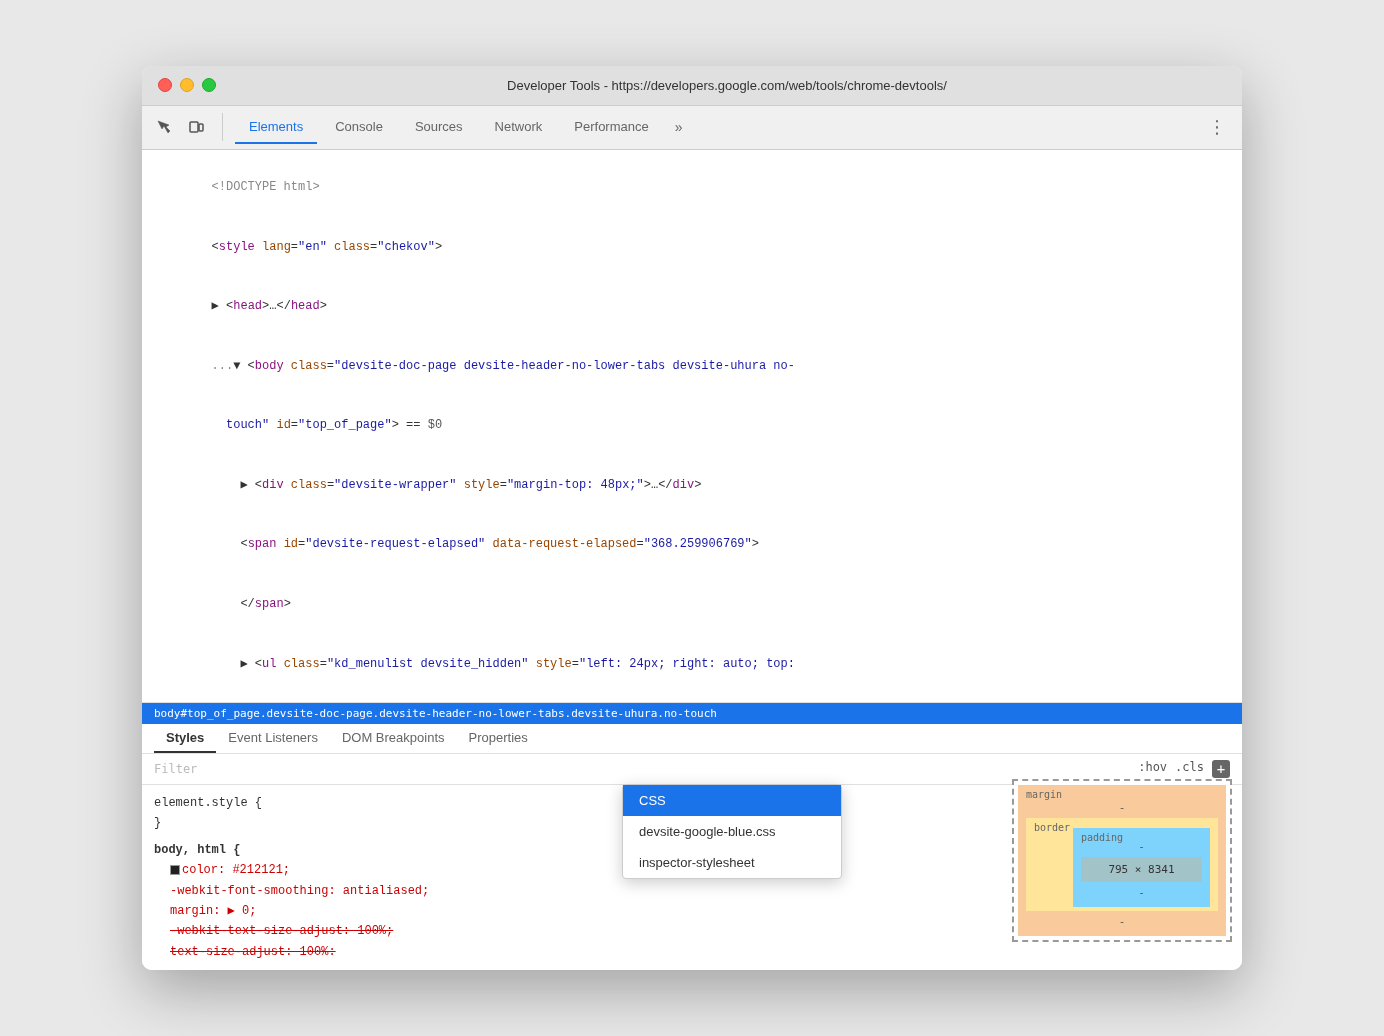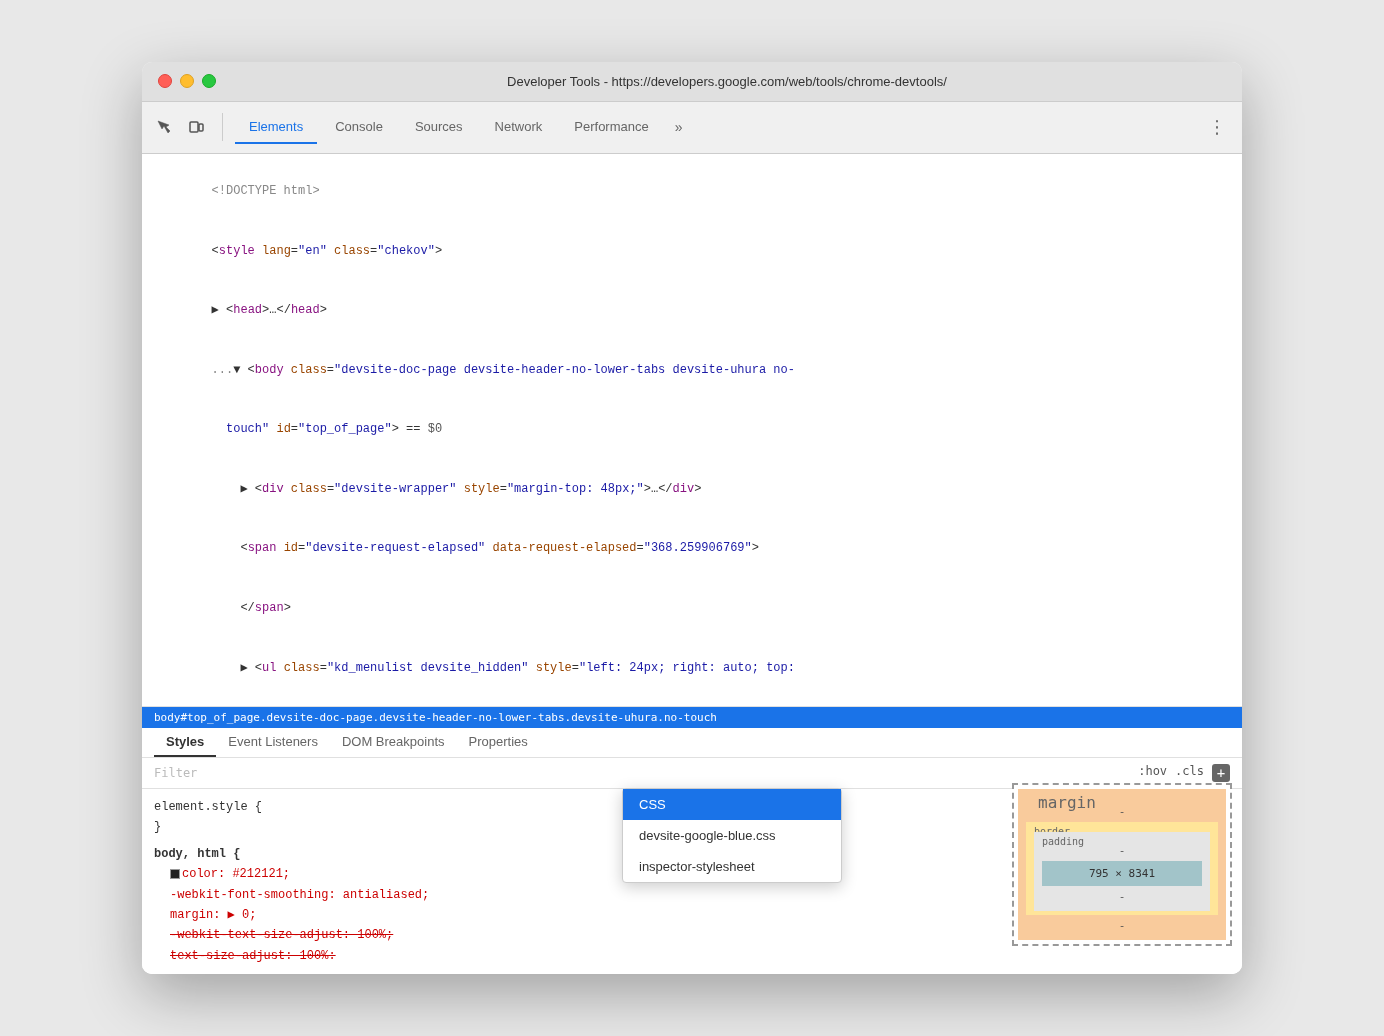--- a/index.html
+++ b/index.html
@@ -45,21 +45,21 @@
       font-size: 13px;
       color: #333;
       font-weight: 500;
     }
     .toolbar {
       background: #f0f0f0;
       border-bottom: 1px solid #ccc;
       display: flex;
       align-items: center;
       padding: 0 8px;
-      height: 52px;
+      height: 44px;
       gap: 4px;
     }
     .toolbar-icons {
       display: flex;
       gap: 4px;
       margin-right: 8px;
       padding-right: 12px;
       border-right: 1px solid #ccc;
     }
     .toolbar-icon-btn {
@@ -379,25 +379,25 @@
 
       <div class="dropdown-overlay">
         <div class="dropdown-item active">CSS</div>
         <div class="dropdown-item">devsite-google-blue.css</div>
         <div class="dropdown-item">inspector-stylesheet</div>
       </div>
 
       <div class="box-model-panel">
         <div class="box-model">
           <div style="background:#f9cb9c; padding:12px 8px 4px; position:relative;">
-            <div class="box-label" style="font-size:16px;color:#666;position:absolute;top:2px;left:16px;">margin</div>
+            <div class="box-label" style="font-size:10px;color:#666;position:absolute;top:2px;left:4px;">margin</div>
             <div style="text-align:center; font-size:11px; color:#555; margin:4px 0;">-</div>
             <div style="background:#ffe599; padding:10px 8px 4px; position:relative;">
               <div class="box-label" style="font-size:10px;color:#666;position:absolute;top:2px;left:4px;">border</div>
-              <div style="background:#e5e5e5; padding:8px 8px 4px; position:relative;">
+              <div style="background:#7dd3fc; padding:8px 8px 4px; position:relative;margin-left:39px;">
                 <div class="box-label" style="font-size:10px;color:#666;position:absolute;top:2px;left:4px;">padding</div>
                 <div style="text-align:center; font-size:11px; color:#555; margin:4px 0;">-</div>
                 <div style="background:#a2c4c9; text-align:center; padding:6px 4px; font-size:11px; color:#333;">
                   <span>795 × 8341</span>
                 </div>
                 <div style="text-align:center; font-size:11px; color:#555; margin:4px 0;">-</div>
               </div>
             </div>
             <div style="text-align:center; font-size:11px; color:#555; margin:4px 0;">-</div>
           </div>

